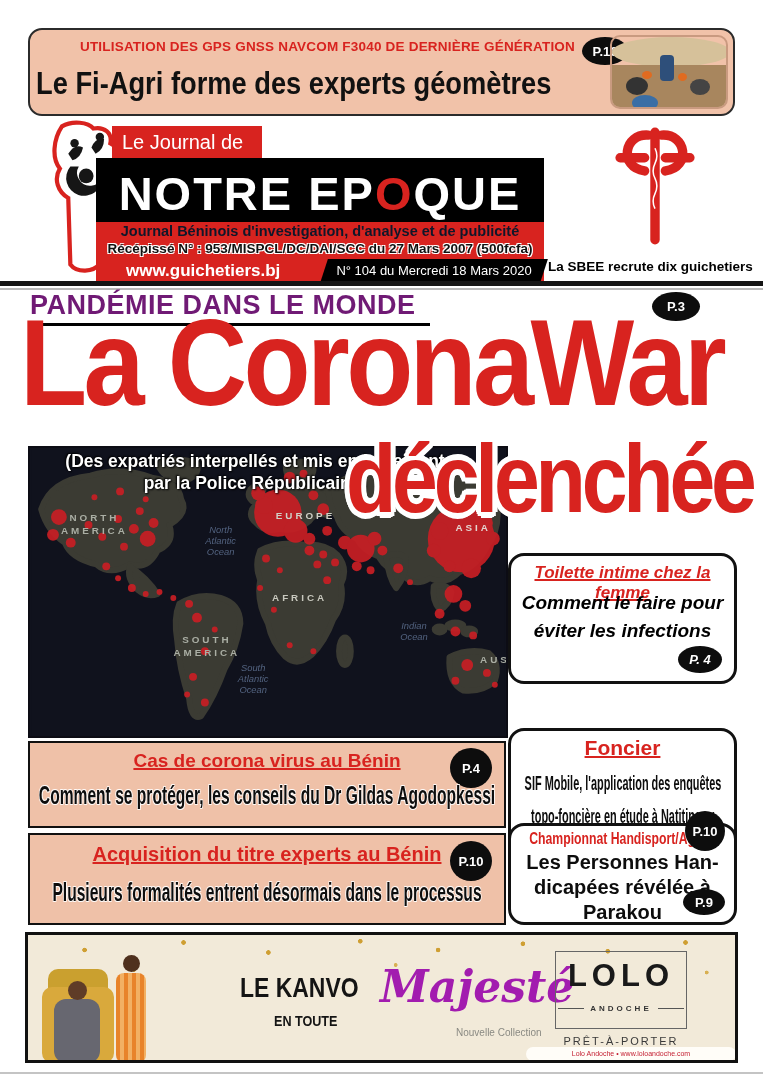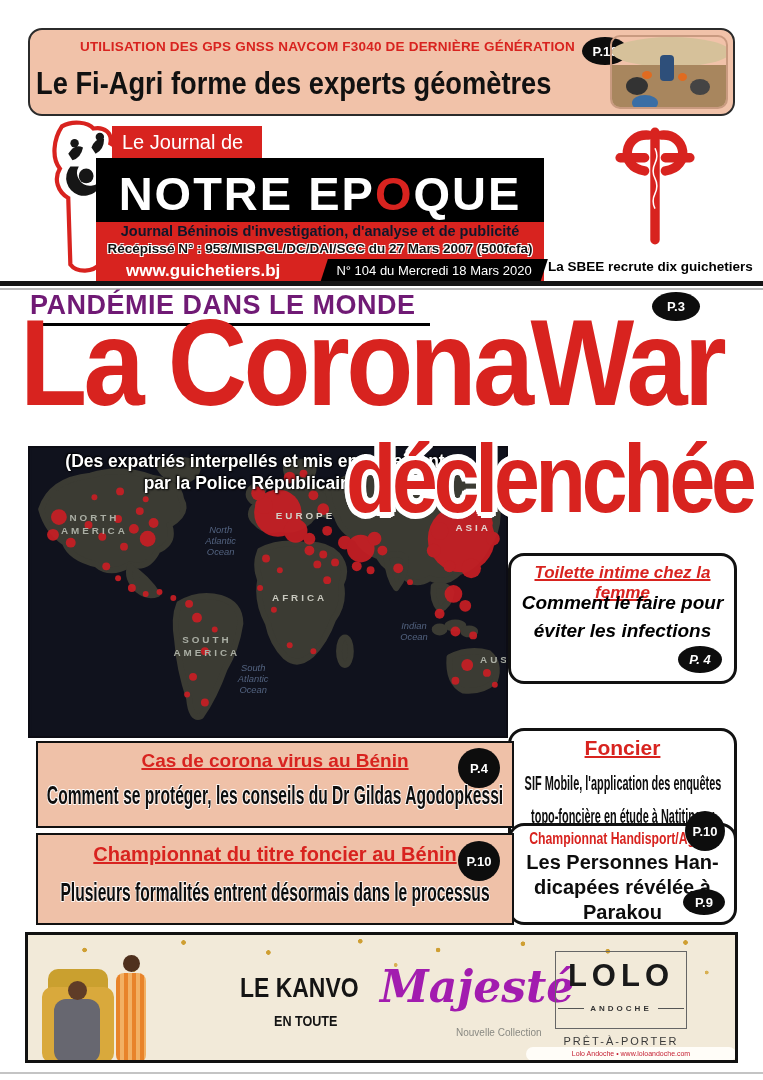--- a/index.html
+++ b/index.html
@@ -86,21 +86,21 @@
     text-shadow:-1px 0 0 #fff,1px 0 0 #fff; }
   .rbox2 .pagebadge { position:absolute; right:9px; bottom:5px; width:40px; height:40px; z-index:2; font-size:13px; }
   .rbox3 { top:823px; height:102px; }
   .rbox3 .kick { top:3px; left:50%; width:320px; white-space:nowrap; text-align:center;
     transform:translateX(-50%) scaleX(.72); transform-origin:center top; font-size:17px; }
   .rbox3 .head { position:absolute; top:24px; left:8px; right:8px; text-align:center;
     font-size:20px; font-weight:800; color:#0d0d0d; line-height:1.25; }
   .rbox3 .pagebadge { position:absolute; right:9px; bottom:7px; width:42px; height:26px; z-index:2; }
 
   
-  .teaser { left:36px; width:478px; background:#efc1a8; border:2.5px solid #111; }
+  .teaser { left:28px; width:478px; background:#efc1a8; border:2.5px solid #111; }
   .teaser .kick { position:absolute; width:100%; text-align:center; color:#d8231f; font-weight:800; }
   .teaser1 { top:741px; height:87px; }
   .teaser1 .kick { top:7px; font-size:19px; }
   .teaser1 .pagebadge { position:absolute; right:12px; top:5px; width:42px; height:40px; }
   .teaser1 .head { top:37px; }
   .teaser2 { top:833px; height:92px; }
   .teaser2 .kick { top:8px; font-size:20px; }
   .teaser2 .pagebadge { position:absolute; right:12px; top:6px; width:42px; height:40px; }
   .teaser2 .head { top:42px; }
   .teaser .head { position:absolute; left:50%; width:820px; text-align:center; white-space:nowrap;
@@ -351,21 +351,21 @@
     <div class="head">Les Personnes Han-dicapées révélée à Parakou</div>
     <div class="pagebadge">P.9</div>
   </div>
 
   <div class="abs teaser teaser1">
     <div class="kick"><u>Cas de corona virus au Bénin</u></div>
     <div class="pagebadge">P.4</div>
     <div class="head">Comment se protéger, les conseils du Dr Gildas Agodopkessi</div>
   </div>
   <div class="abs teaser teaser2">
-    <div class="kick"><u>Championnat du titre foncier au Bénin</u></div>
+    <div class="kick"><u>Acquisition du titre experts au Bénin</u></div>
     <div class="pagebadge">P.10</div>
     <div class="head">Plusieurs formalités entrent désormais dans le processus</div>
   </div>
 
   <div class="abs ad">
     <div class="confetti"></div>
     <div class="ad-photo">
       <div class="chair-back"></div>
       <div class="chair"></div>
       <div class="man-body"></div>

